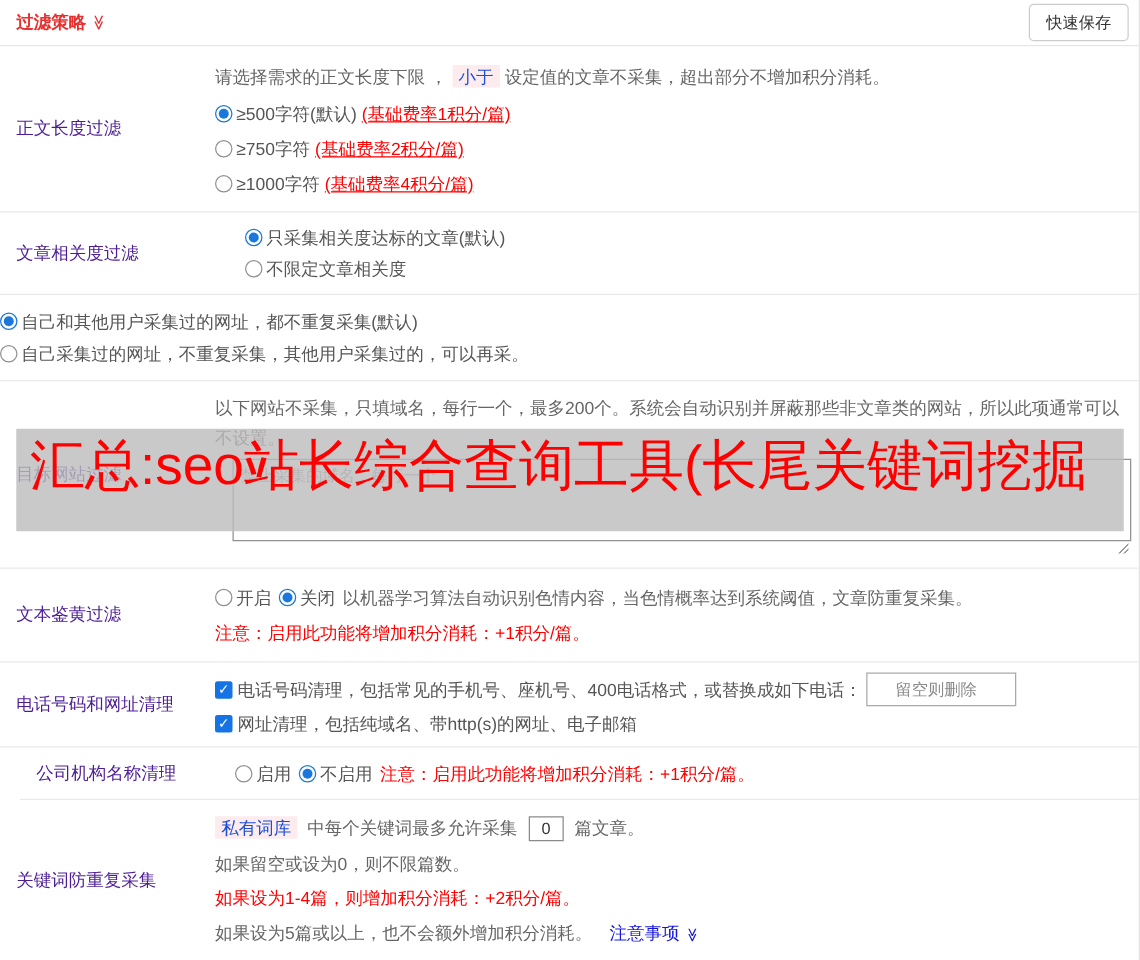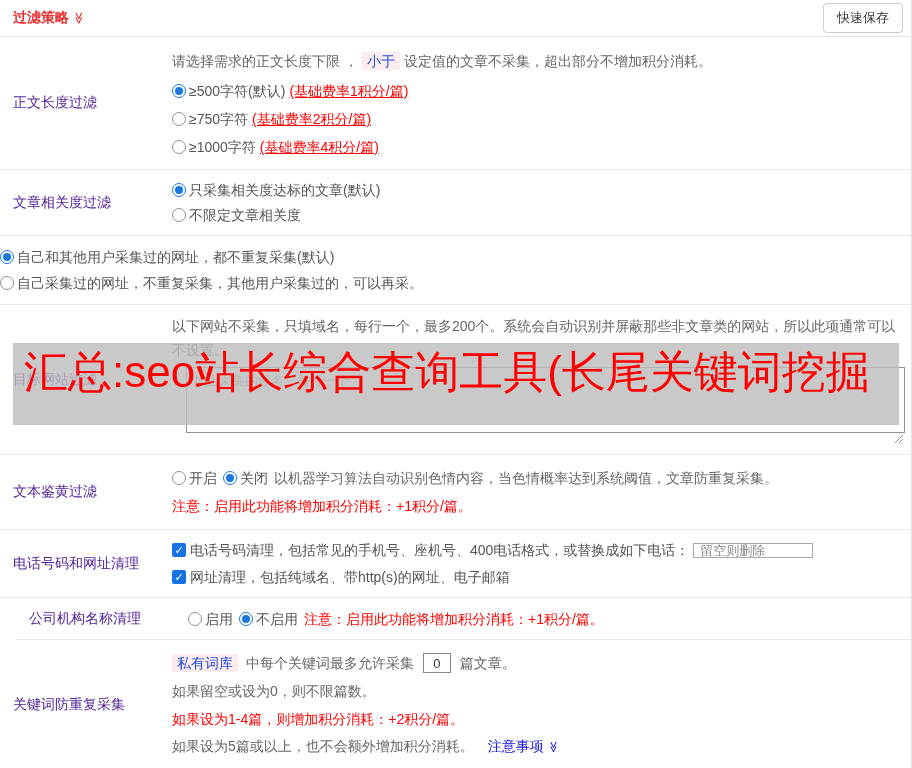--- a/index.html
+++ b/index.html
@@ -35,30 +35,30 @@
   .red-note { color:#f00; font-size:14px; line-height:20px; }
   .blue-link { color:#1414e0; margin-left:10px; cursor:pointer; }
   .blue-link .chev { font-size:11px; }
 
   
   .ta-wrap { position:relative; margin-left:14px; width:719px; height:78px; }
   .ta-wrap textarea { width:719px; height:66px; border:1px solid #919191; resize:none; font-size:13px; font-family:"Liberation Sans",sans-serif; color:#555; padding:4px 6px; background:#fff; }
   .ta-wrap textarea::placeholder { color:#9a9a9a; }
   .grip { position:absolute; right:2px; bottom:2px; width:10px; height:10px; background:repeating-linear-gradient(135deg, transparent 0 2px, #9a9a9a 2px 3px); clip-path:polygon(100% 0,100% 100%,0 100%); pointer-events:none; }
 
-  .txt-input { border:1px solid #a9a9a9; height:15px; width:120px; font-size:13px; padding:2px 6px; margin-left:4px; color:#444; font-family:Liberation Sans, sans-serif; }
+  .txt-input { border:1px solid #a9a9a9; height:27px; width:120px; font-size:13px; padding:2px 22px; margin-left:4px; color:#444; font-family:Liberation Sans, sans-serif; }
   .txt-input::placeholder { color:#8a8a8a; }
   .num-input { border:1px solid #8a8a8a; height:20px; width:28px; text-align:center; font-size:13px; margin:0 5px; color:#333; font-family:"Liberation Sans",sans-serif; }
 
   
   .overlay-banner { position:absolute; left:13px; top:343px; width:886px; height:82px; background:rgba(187,187,187,0.80); z-index:5; display:flex; align-items:flex-start; overflow:visible; }
   .overlay-text { color:#f00; font-size:44px; white-space:nowrap; padding-left:11px; letter-spacing:0px; }
 
   
-  .r1 { height:133px; } .r2 { height:66px; } .r3 { height:69px; }
+  .r1 { height:133px; } .r2 { height:66px;gap:24px; } .r3 { height:69px; }
   .r4 { height:150px; } .r5 { height:75px; } .r6 { height:68px; }
   .r7 { height:42px;margin-left:16px; } .r8 { height:129px; border-bottom:none; }
 </style>
 </head>
 <body>
 
 <div class="page">
 
   <div class="hdr">
     <div class="hdr-title">

